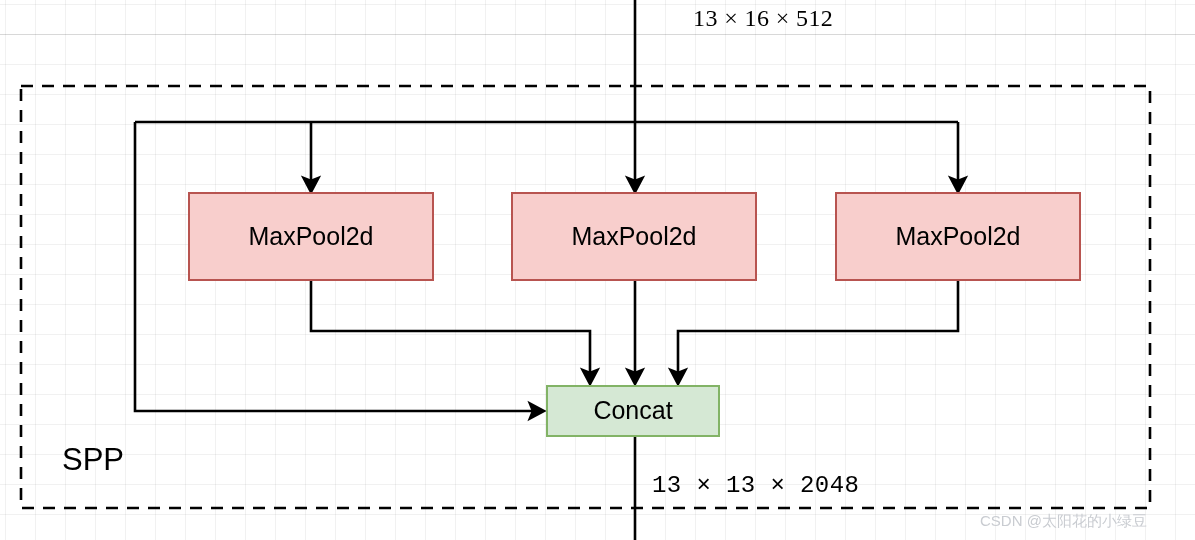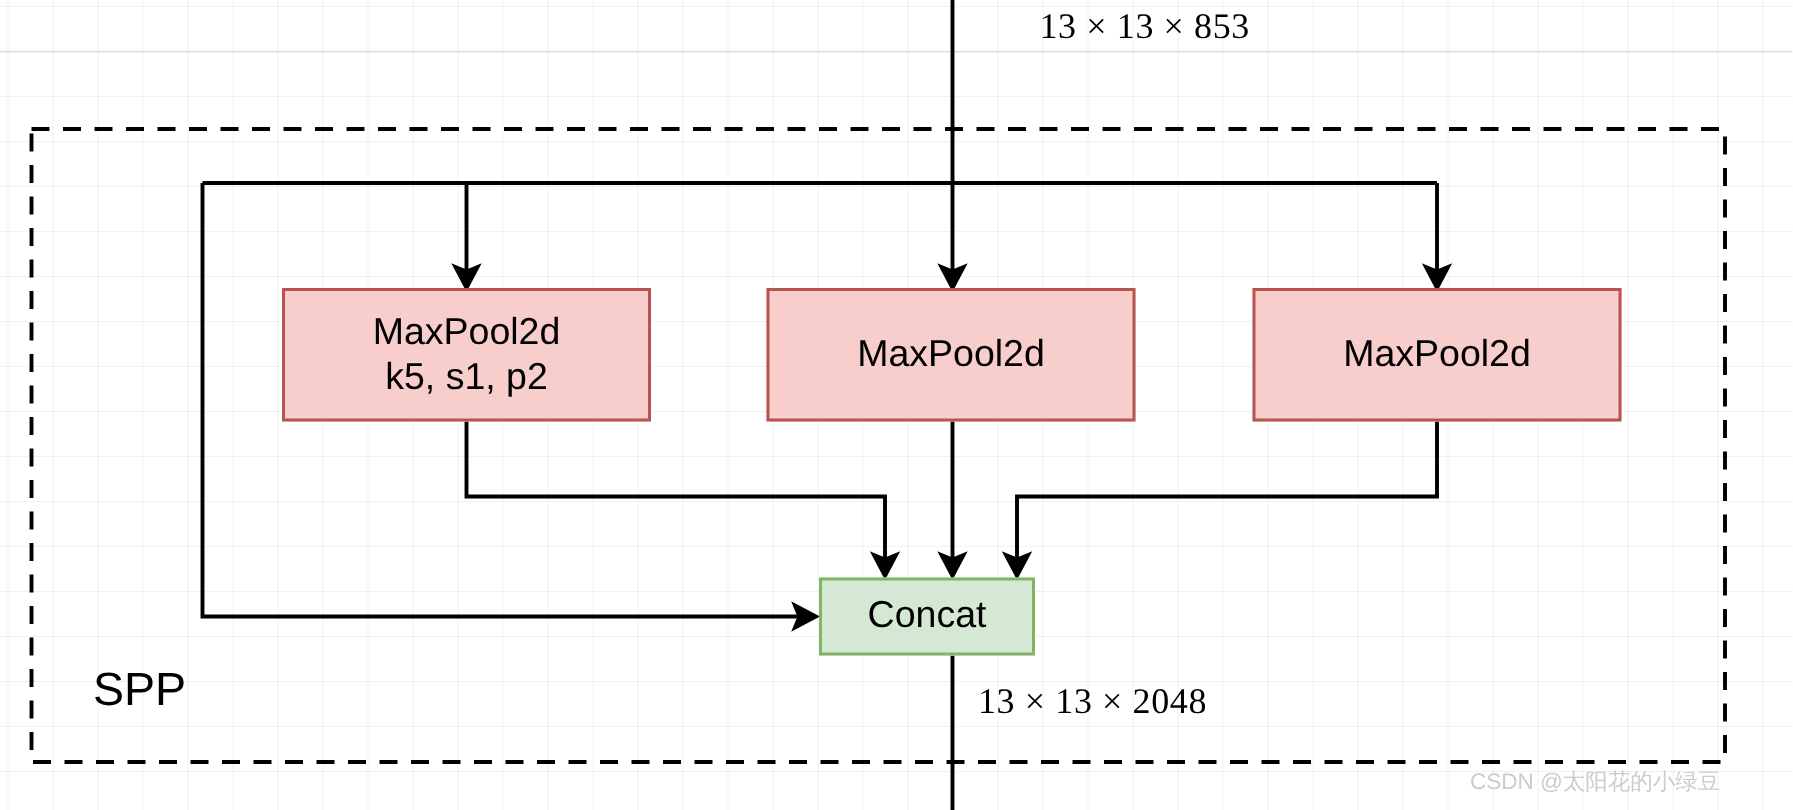--- a/index.html
+++ b/index.html
@@ -113,36 +113,35 @@
       <path d="M958,281 L958,331 L678,331 L678,382" marker-end="url(#arrowhead)"></path>
 
       <path d="M635,437 L635,545"></path>
     </g>
 
     <rect x="21" y="86" width="1129" height="422" fill="none" stroke="#000000" stroke-width="2.6" stroke-dasharray="12 9"></rect>
   </svg>
 
   <div class="node node-pink" style="left:188px; top:192px; width:246px; height:89px;">
     <span>MaxPool2d</span>
-    <span>k5, s1, p2</span>
   </div>
 
   <div class="node node-pink" style="left:511px; top:192px; width:246px; height:89px;">
     <span>MaxPool2d</span>
   </div>
 
   <div class="node node-pink" style="left:835px; top:192px; width:246px; height:89px;">
     <span>MaxPool2d</span>
   </div>
 
-  <div class="node node-green" style="left:546px; top:385px; width:144px; height:52px;">
+  <div class="node node-green" style="left:546px; top:385px; width:174px; height:52px;">
     <span>Concat</span>
   </div>
 
-  <div class="tensor-label" style="left:693px; top:5px;">13 × 13 × 853</div>
+  <div class="tensor-label" style="left:693px; top:5px;">13 × 16 × 512</div>
 
-  <div class="tensor-label" style="left:652px; top:455px;">13 × 13 × 2048</div>
+  <div class="tensor-label" style="left:652px; top:472px;font-family:Liberation Mono, monospace;">13 × 13 × 2048</div>
 
   <div class="group-label" style="left:62px; top:442px;">SPP</div>
 
   <div class="watermark" style="left:963px; top:512px;margin-left:17px;">CSDN @太阳花的小绿豆</div>
 
 </div>
 
 </body></html>

